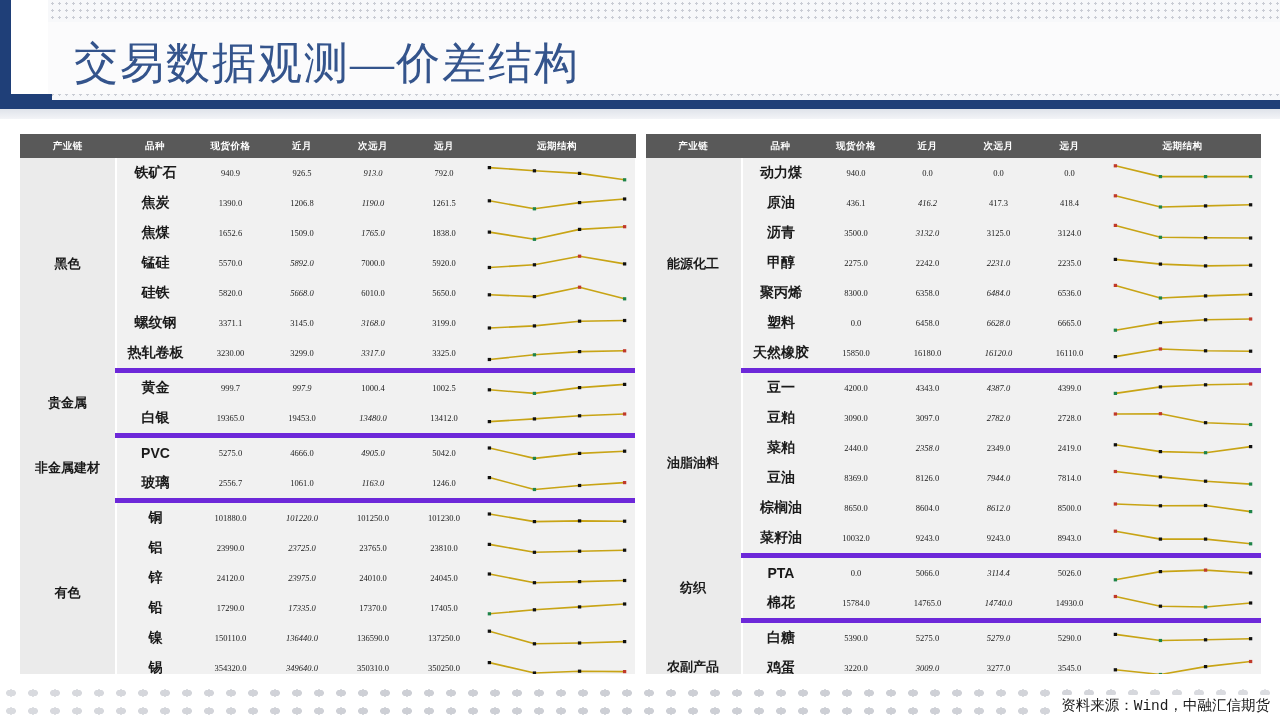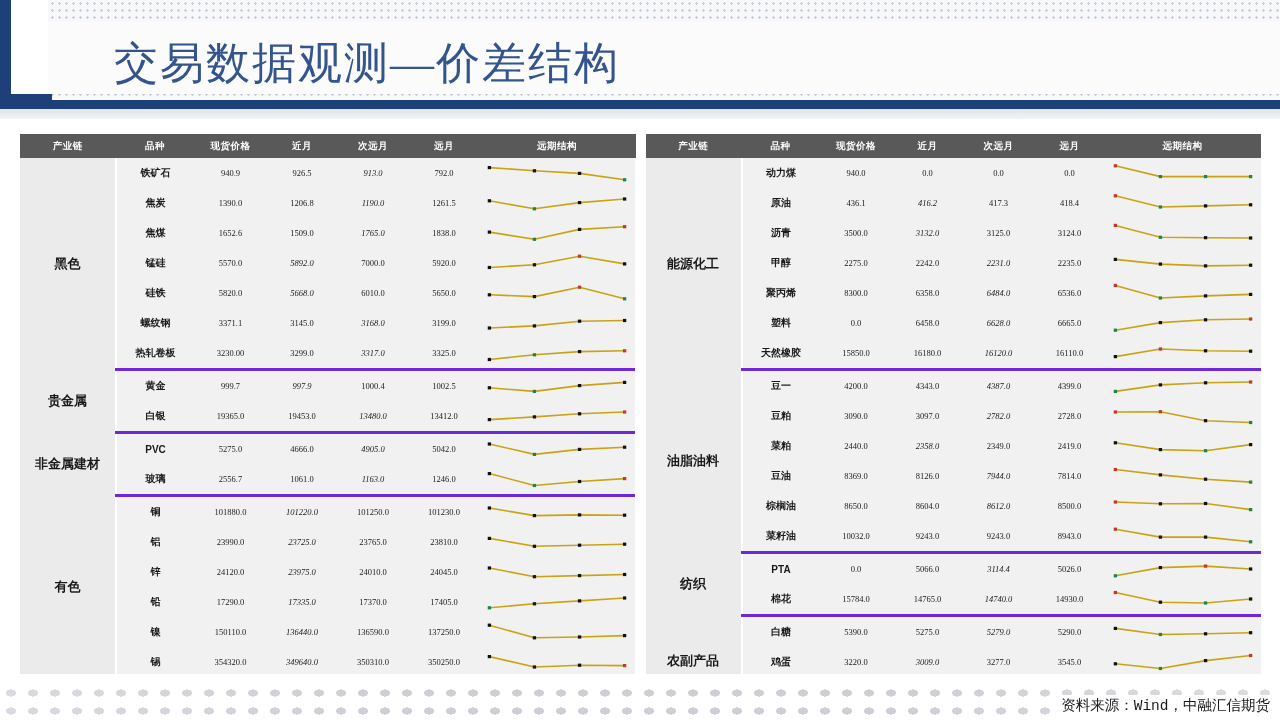--- a/index.html
+++ b/index.html
@@ -61,21 +61,20 @@
     background:linear-gradient(to right, rgba(255,255,255,.25) 0%, rgba(255,255,255,.0) 30%, rgba(255,255,255,0) 70%, rgba(255,255,255,.3) 100%);
   }
 
   
   .slide-title{
     position:absolute; left:74px; top:38px;
     font-family:"Liberation Serif", serif;
     font-size:44px; line-height:52px;
     color:#34548c; letter-spacing:2px;
     white-space:nowrap;
-    margin-left:40px;
   }
 
   
   .tables-wrap{
     position:absolute; left:20px; top:134px;
     width:1240px; height:560px;
     display:flex; gap:10px;
   }
   .tbl-panel{ width:722px; }
 
@@ -94,25 +93,25 @@
     color:#1a1a1a; height:30px;
     background:#f1f1f1;
     font-family:"Liberation Serif", serif;
   }
   table.grid td.chain{
     background:#ebebeb; font-weight:bold; font-size:13px;
     font-family:"Liberation Sans", sans-serif;
     border-right:2px solid #ffffff;
   }
   table.grid td.variety{
-    font-weight:bold; font-size:10px;
+    font-weight:bold; font-size:14px;
     font-family:"Liberation Sans", sans-serif;
     background:#f1f1f1;
   }
-  table.grid tr.grp-end td{ border-bottom:3px solid #6d28d9; }
+  table.grid tr.grp-end td{ border-bottom:5px solid #6d28d9; }
   td.neg{ color:#d42a2a;font-style:italic; }
   td.spark{ background:#fafafa; padding:0; }
 
   
   col.c-chain{ width:96px; }
   col.c-var{ width:78px; }
   col.c-spot{ width:73px; }
   col.c-near{ width:70px; }
   col.c-mid{ width:72px; }
   col.c-far{ width:70px; }

